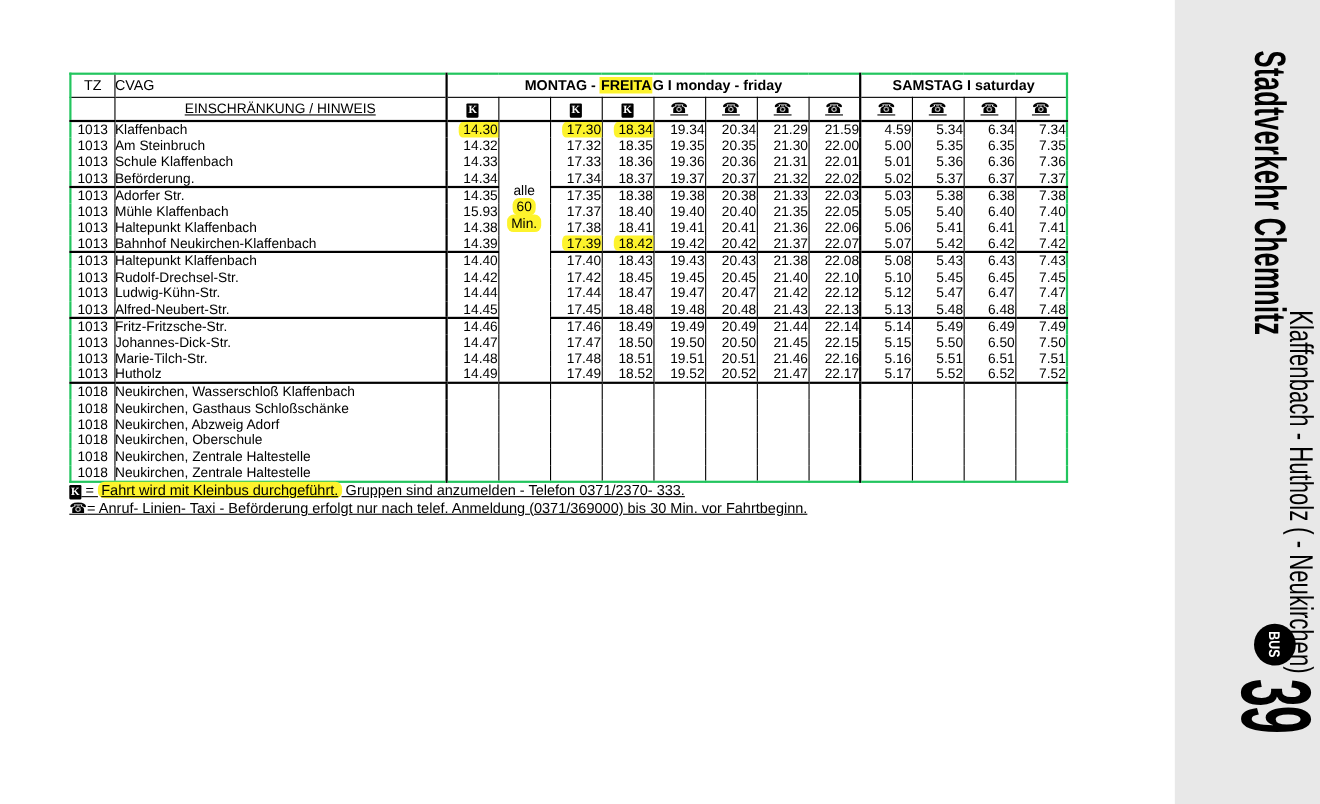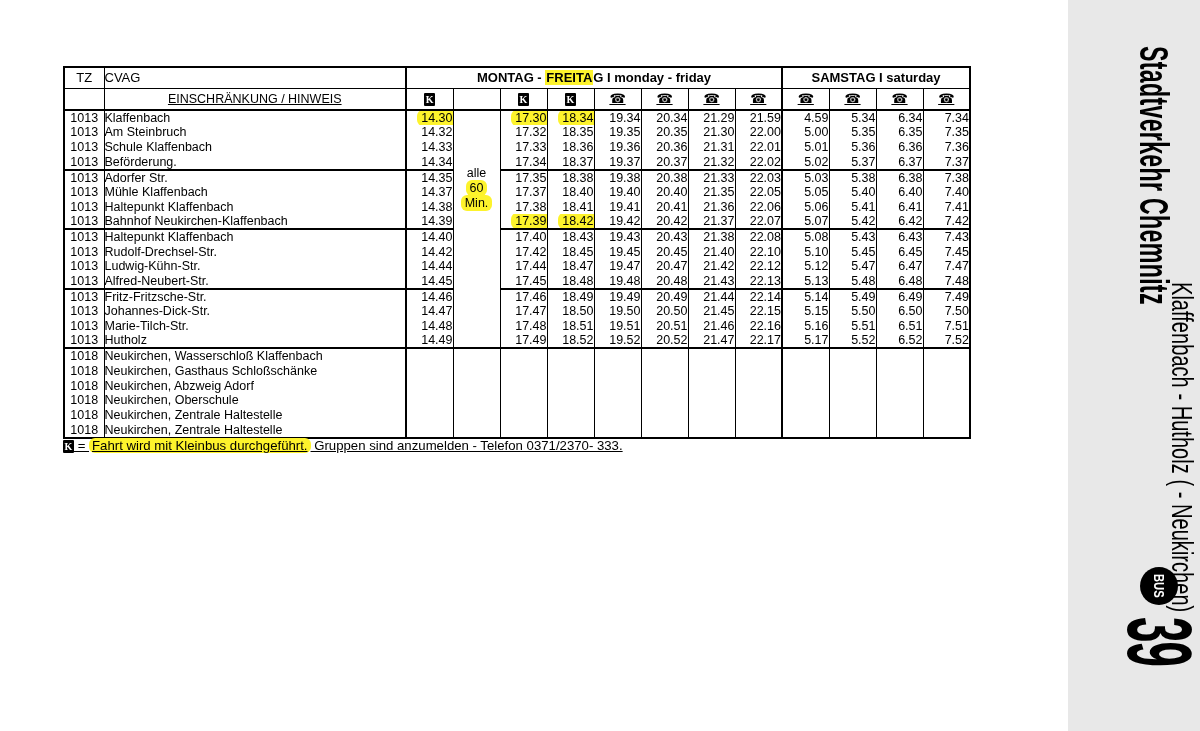--- a/index.html
+++ b/index.html
@@ -1,20 +1,20 @@
 <!DOCTYPE html>
 <html style="--hl: #fdf32c;"><head>
 <meta charset="utf-8">
 <style>
   html,body{margin:0;padding:0;background:#fff;}
   .page{position:relative;width:1200px;height:731px;background:#ffffff;overflow:hidden;
         font-family:"Liberation Sans","DejaVu Sans",sans-serif;color:#000;}
   
   table.tt{position:absolute;left:63px;top:66px;border-collapse:collapse;table-layout:fixed;
-           border:2px solid #000000;padding-left:32px;}
+           border:2px solid #22c55e;padding-left:32px;}
   .tt td{border-left:1px solid #000;padding:0;font-size:12.5px;line-height:14px;
          vertical-align:middle;white-space:nowrap;overflow:hidden;}
   .tt td:first-child{border-left:none;}
   .tt tr.hrow1 td{height:20px;border-bottom:1px solid #000;font-size:13px;}
   .tt tr.hrow2 td{height:20px;border-bottom:2px solid #000;text-align:center;text-decoration:underline;}
   .tzh{text-align:center;}
   .cvagh,.resth{padding-left:5px;text-align:left;}
   .day{font-size:14px;font-weight:bold;text-align:center;}
   .tt tbody tr{height:14.8px;}
   .tz{text-align:center;}
@@ -180,21 +180,21 @@
             <td class="time">21.33</td>
             <td class="time">22.03</td>
             <td class="time thickL">5.03</td>
             <td class="time">5.38</td>
             <td class="time">6.38</td>
             <td class="time">7.38</td>
           </tr>
           <tr>
             <td class="tz">1013</td>
             <td class="stop">Mühle Klaffenbach</td>
-            <td class="time thickL">14.37</td>
+            <td class="time thickL">15.93</td>
             <td class="time">17.37</td>
             <td class="time">18.40</td>
             <td class="time">19.40</td>
             <td class="time">20.40</td>
             <td class="time">21.35</td>
             <td class="time">22.05</td>
             <td class="time thickL">5.05</td>
             <td class="time">5.40</td>
             <td class="time">6.40</td>
             <td class="time">7.40</td>
@@ -386,20 +386,23 @@
             <td class="stop">Neukirchen, Zentrale Haltestelle<span class="mk">an</span></td>
           </tr>
         </tbody>
       </table>
     </div>
 
   <div class="footer">
     <div class="frow">
       <span class="kbadge">K</span><span> = </span><span class="f-hl">Fahrt wird mit Kleinbus durchgeführt.</span><span> Gruppen sind anzumelden -  Telefon 0371/2370- 333.</span>
     </div>
+    <div class="frow">
+      <span class="phoneic">☎</span><span>=  Anruf- Linien- Taxi -  Beförderung erfolgt nur nach telef. Anmeldung (0371/369000) bis 30 Min. vor Fahrtbeginn.</span>
+    </div>
   </div>
 
   <div class="sidebar" style="background: rgb(232, 232, 232);"></div>
   <div class="v-title">Stadtverkehr Chemnitz</div>
   <div class="v-sub">Klaffenbach - Hutholz ( - Neukirchen)</div>
   <div class="bus-group">
     <div class="bus-badge">
         <span>BUS</span>
       </div>
     <div class="line-no">39</div>

